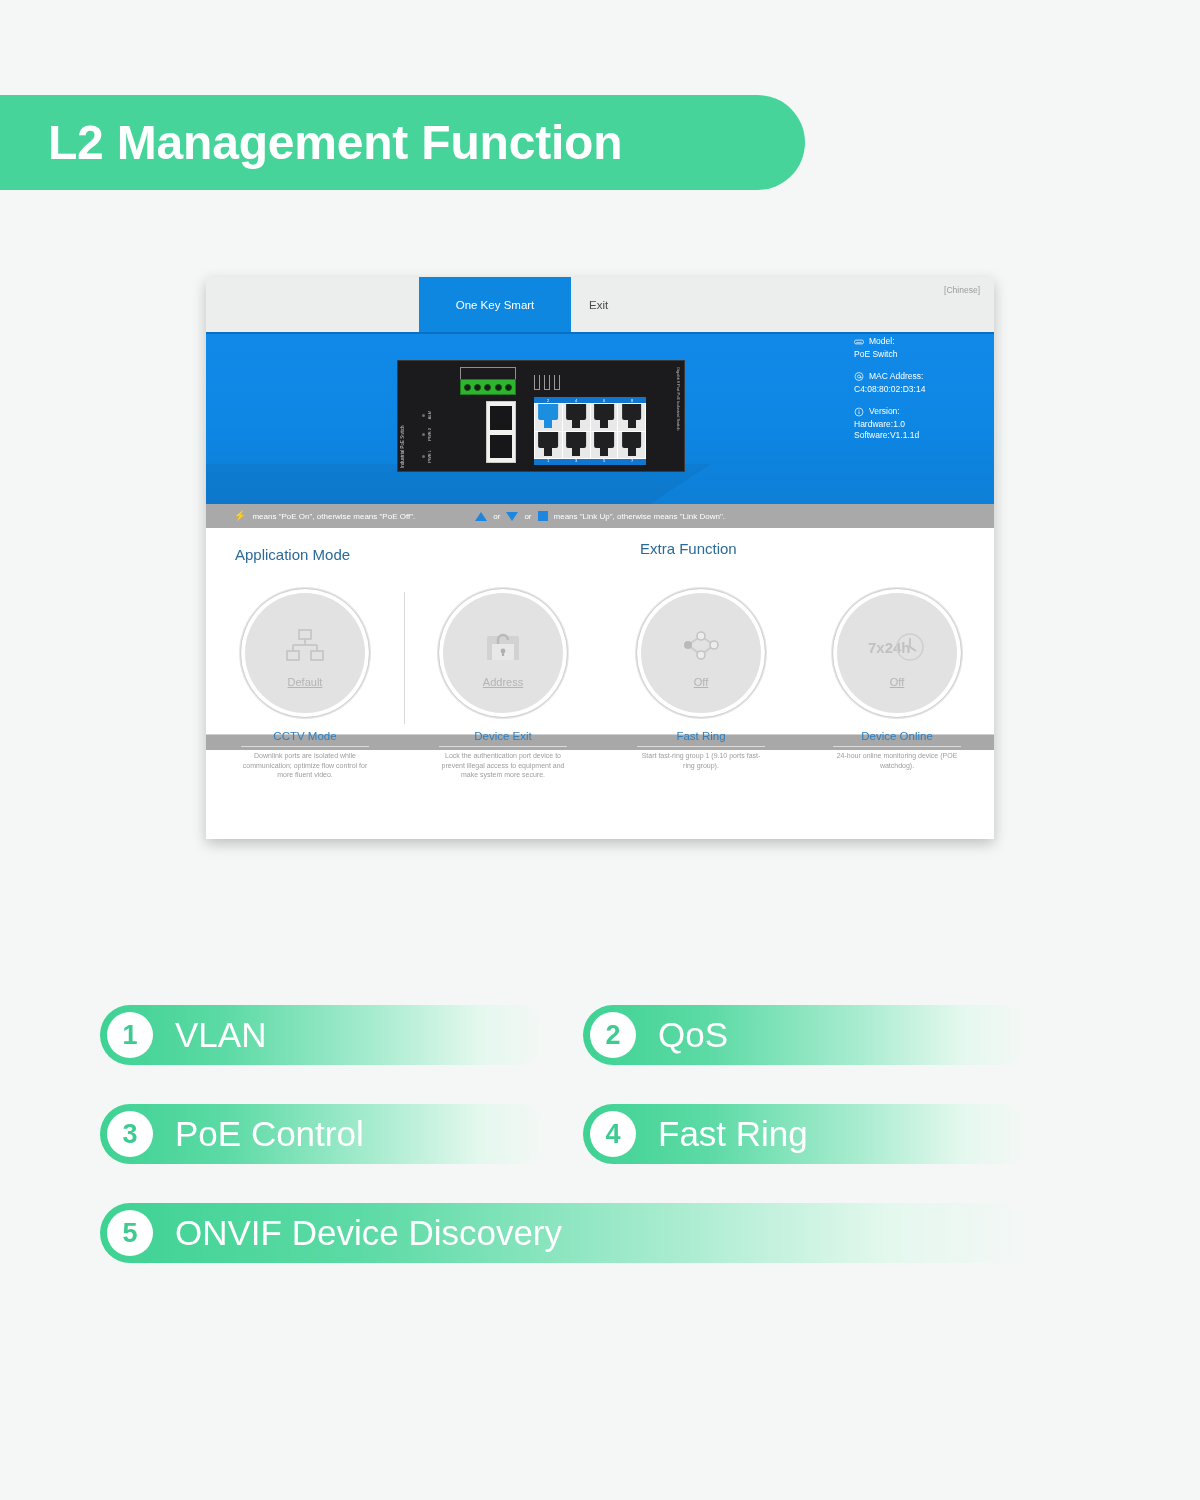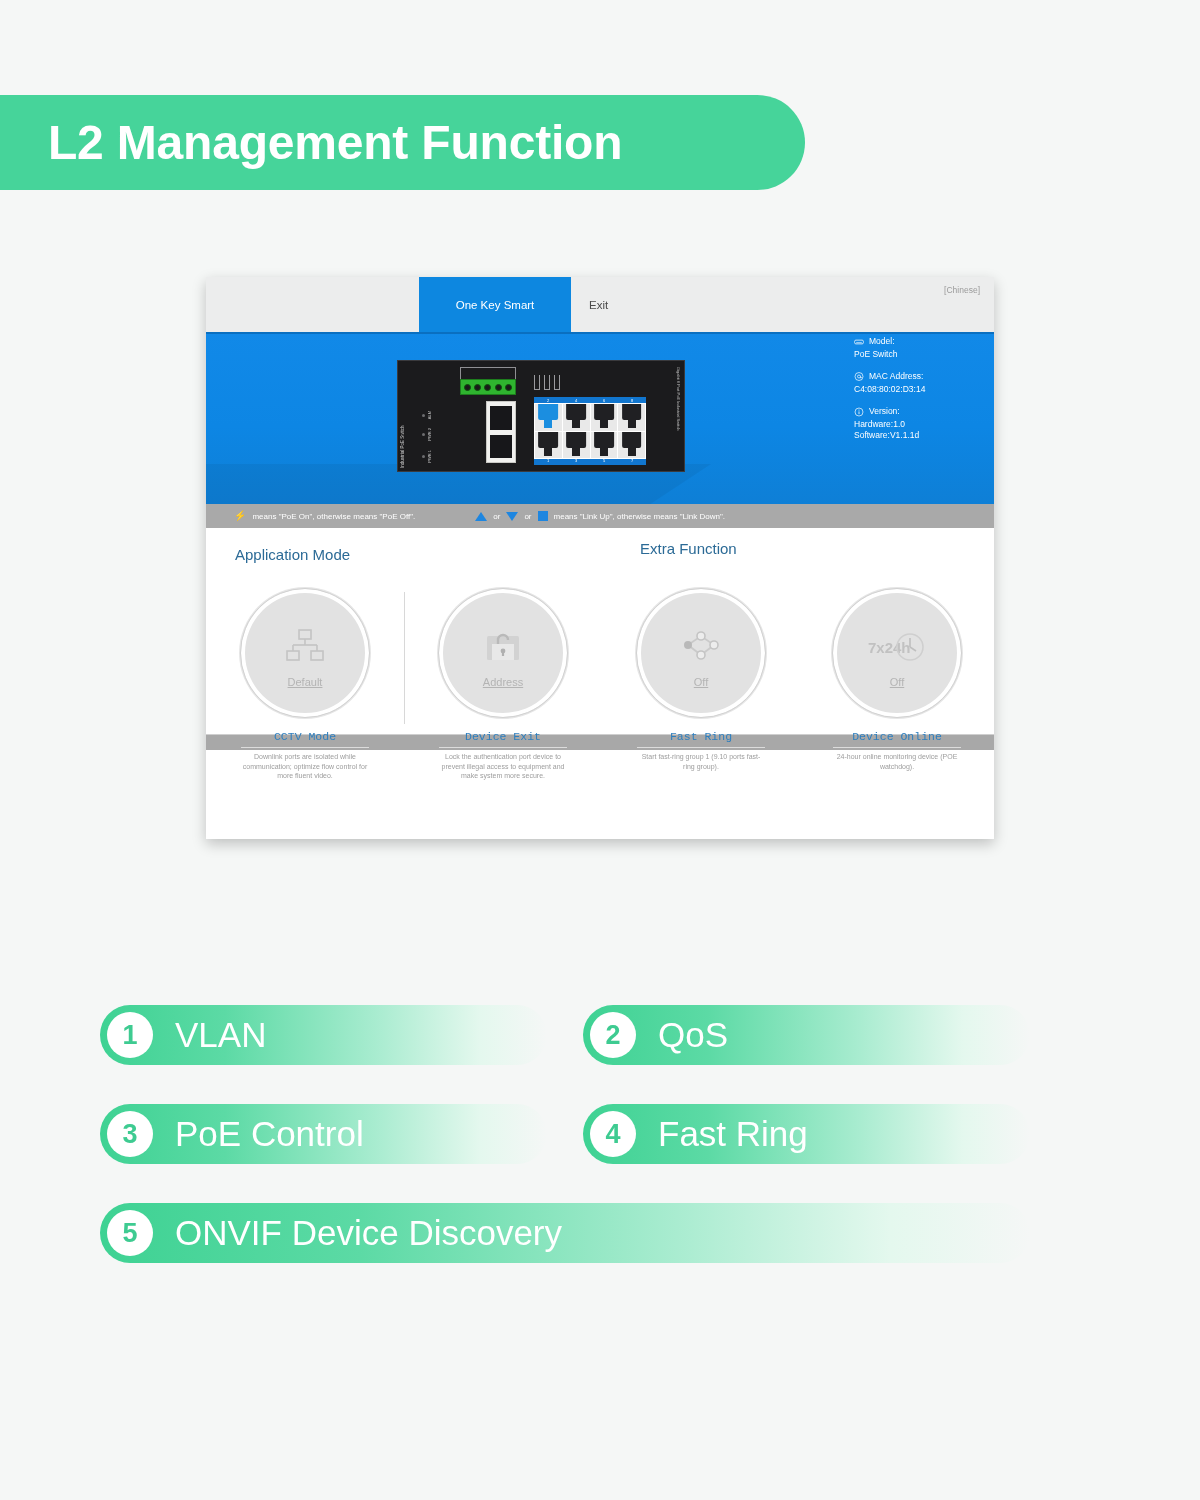--- a/index.html
+++ b/index.html
@@ -415,21 +415,20 @@
     margin-top: 7px;
     text-decoration: underline;
   }
 
   .card-title {
     margin-top: 12px;
     font-size: 11.5px;
     color: #2f7fbe;
     padding-bottom: 4px;
     cursor: pointer;
-    font-family: Liberation Mono, monospace;
   }
   .card-rule {
     width: 128px;
     height: 1px;
     background: #dcdcdc;
     margin: 0 auto 4px auto;
   }
   .card-desc {
     font-size: 7px;
     line-height: 9.5px;

